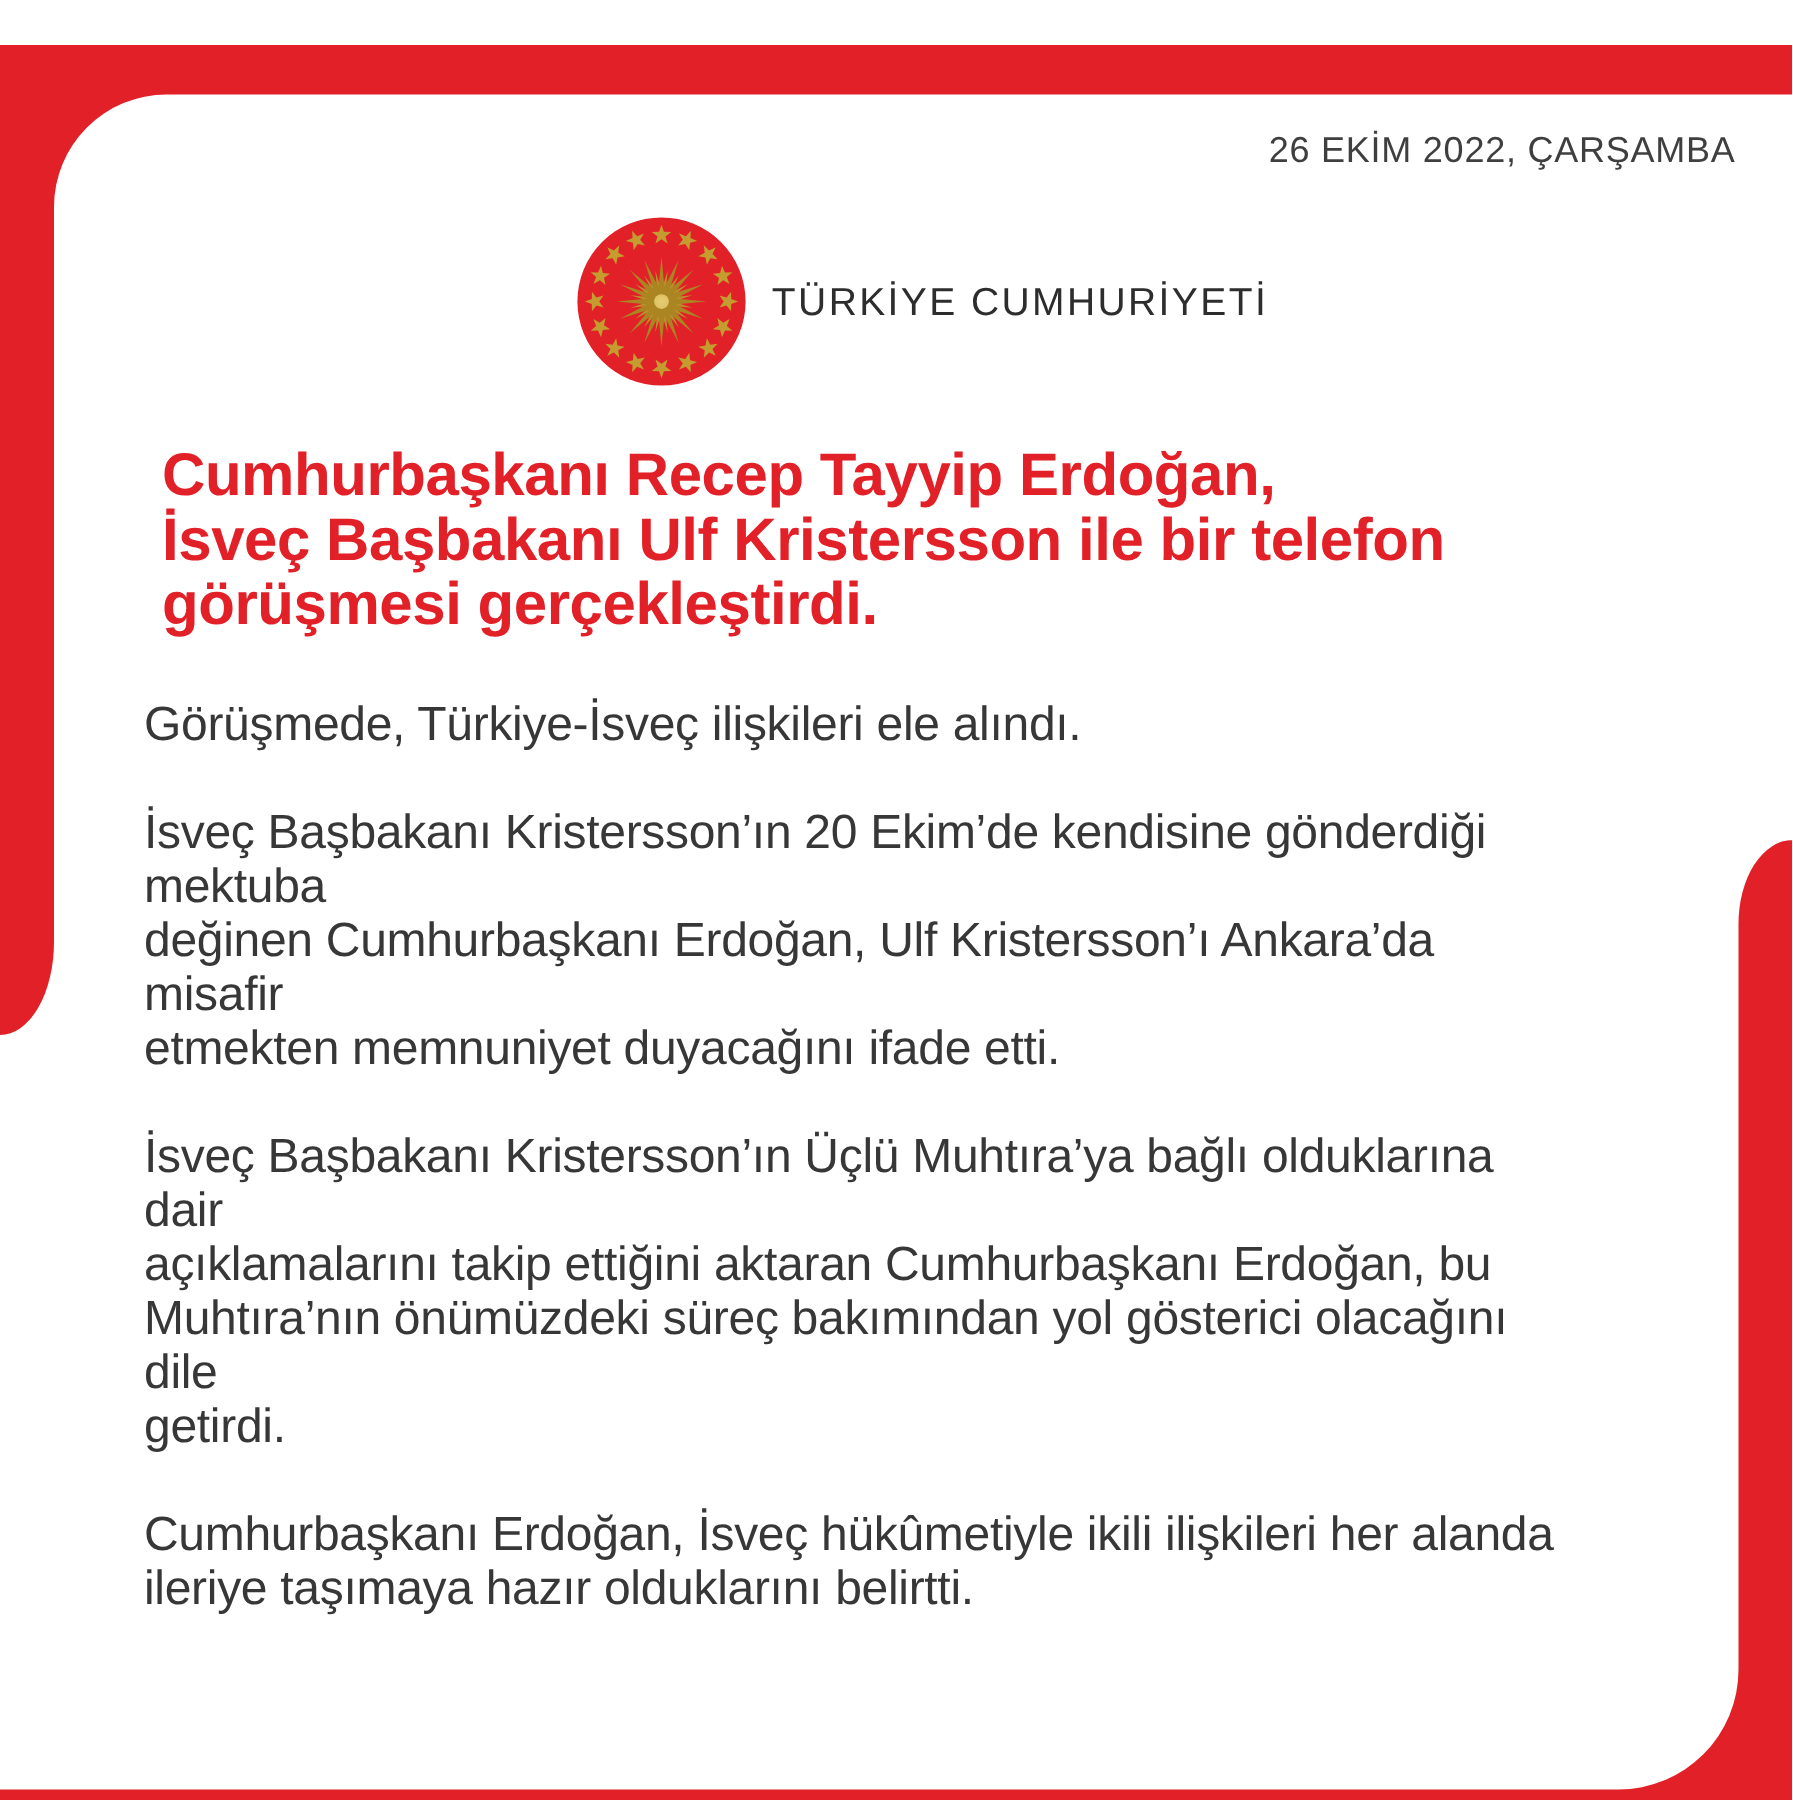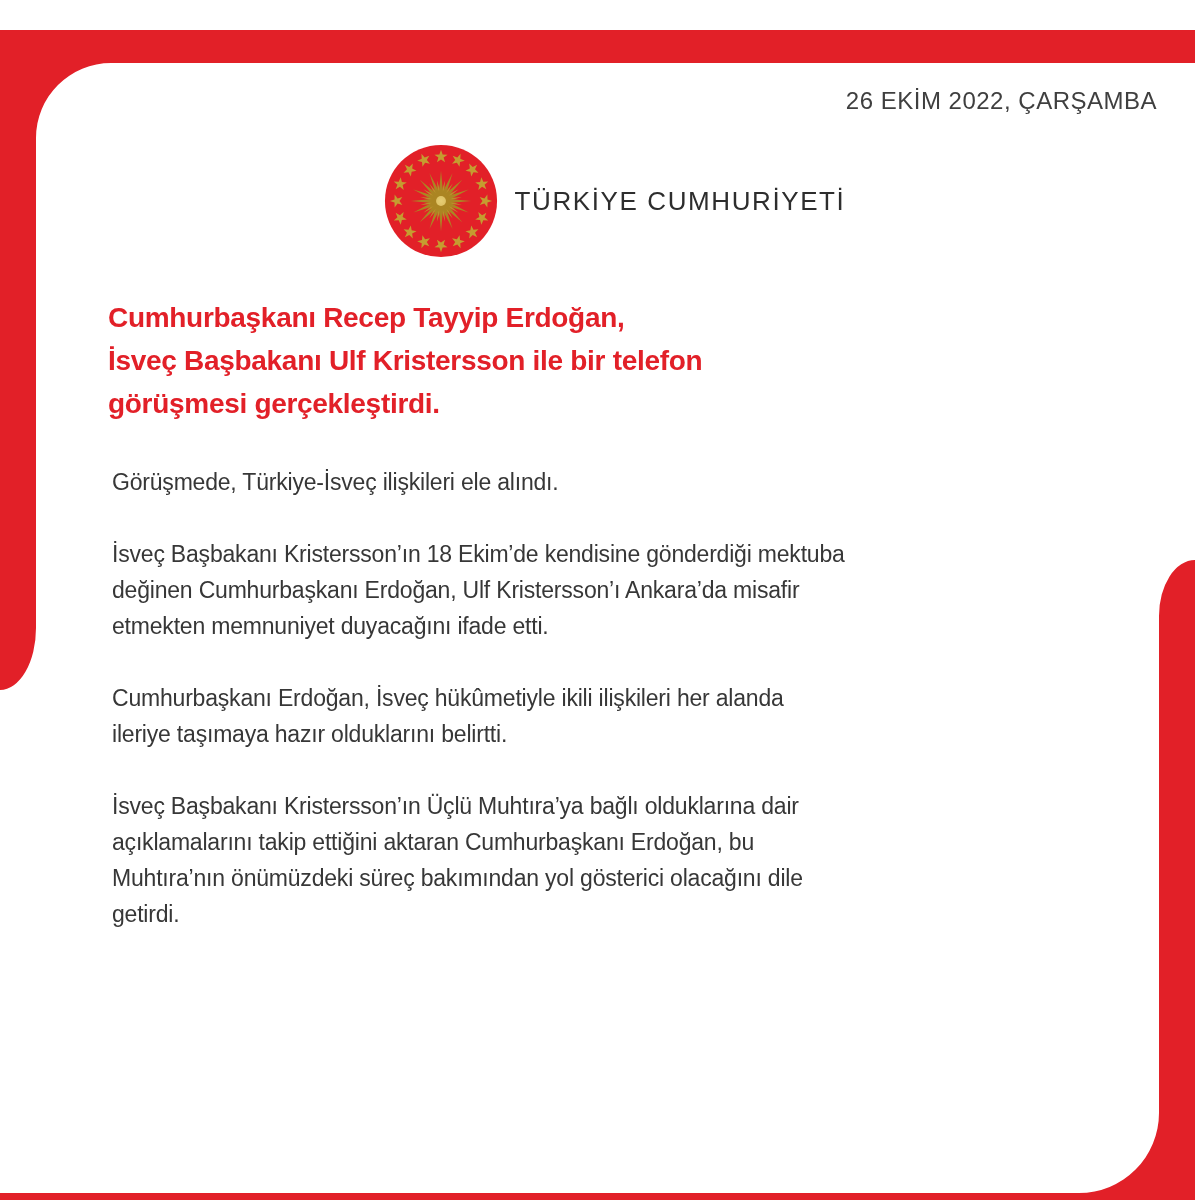--- a/index.html
+++ b/index.html
@@ -30,28 +30,28 @@
     display:flex;justify-content:center;align-items:center;gap:15px;padding-left:32px;
   }
   .seal{width:118px;height:118px;flex:0 0 auto;}
   .logo-text{
     font-size:26px;line-height:40px;letter-spacing:1.6px;
     color:var(--logo-text);
     white-space:nowrap;
   }
   .headline{
     position:absolute;left:108px;top:266px;margin:0;
-    font-size:28px;line-height:43px;font-weight:700;
+    font-size:40px;line-height:43px;font-weight:700;
     letter-spacing:-0.3px;
     color:var(--red);
     white-space:pre-line;
   }
   .body-text{
-    position:absolute;left:112px;top:434px;width:960px;
-    font-size:23px;line-height:36px;
+    position:absolute;left:96px;top:434px;width:960px;
+    font-size:32px;line-height:36px;
     letter-spacing:-0.2px;
     color:var(--body-text);
   }
   .body-text p{margin:0 0 36px 0;white-space:pre-line;}
 </style>
 </head>
 <body>
 
 <div class="canvas">
 
@@ -145,24 +145,24 @@
       <div>TÜRKİYE CUMHURİYETİ</div>
     </div>
   </div>
 
   <h1 class="headline">Cumhurbaşkanı Recep Tayyip Erdoğan,
 İsveç Başbakanı Ulf Kristersson ile bir telefon
 görüşmesi gerçekleştirdi.</h1>
 
   <div class="body-text">
     <p>Görüşmede, Türkiye-İsveç ilişkileri ele alındı.</p>
-    <p>İsveç Başbakanı Kristersson’ın 18 Ekim’de kendisine gönderdiği mektuba
+    <p>İsveç Başbakanı Kristersson’ın 20 Ekim’de kendisine gönderdiği mektuba
 değinen Cumhurbaşkanı Erdoğan, Ulf Kristersson’ı Ankara’da misafir
 etmekten memnuniyet duyacağını ifade etti.</p>
-    <p>Cumhurbaşkanı Erdoğan, İsveç hükûmetiyle ikili ilişkileri her alanda
-ileriye taşımaya hazır olduklarını belirtti.</p>
     <p>İsveç Başbakanı Kristersson’ın Üçlü Muhtıra’ya bağlı olduklarına dair
 açıklamalarını takip ettiğini aktaran Cumhurbaşkanı Erdoğan, bu
 Muhtıra’nın önümüzdeki süreç bakımından yol gösterici olacağını dile
 getirdi.</p>
+    <p>Cumhurbaşkanı Erdoğan, İsveç hükûmetiyle ikili ilişkileri her alanda
+ileriye taşımaya hazır olduklarını belirtti.</p>
   </div>
 
 </div>
 
 </body></html>

